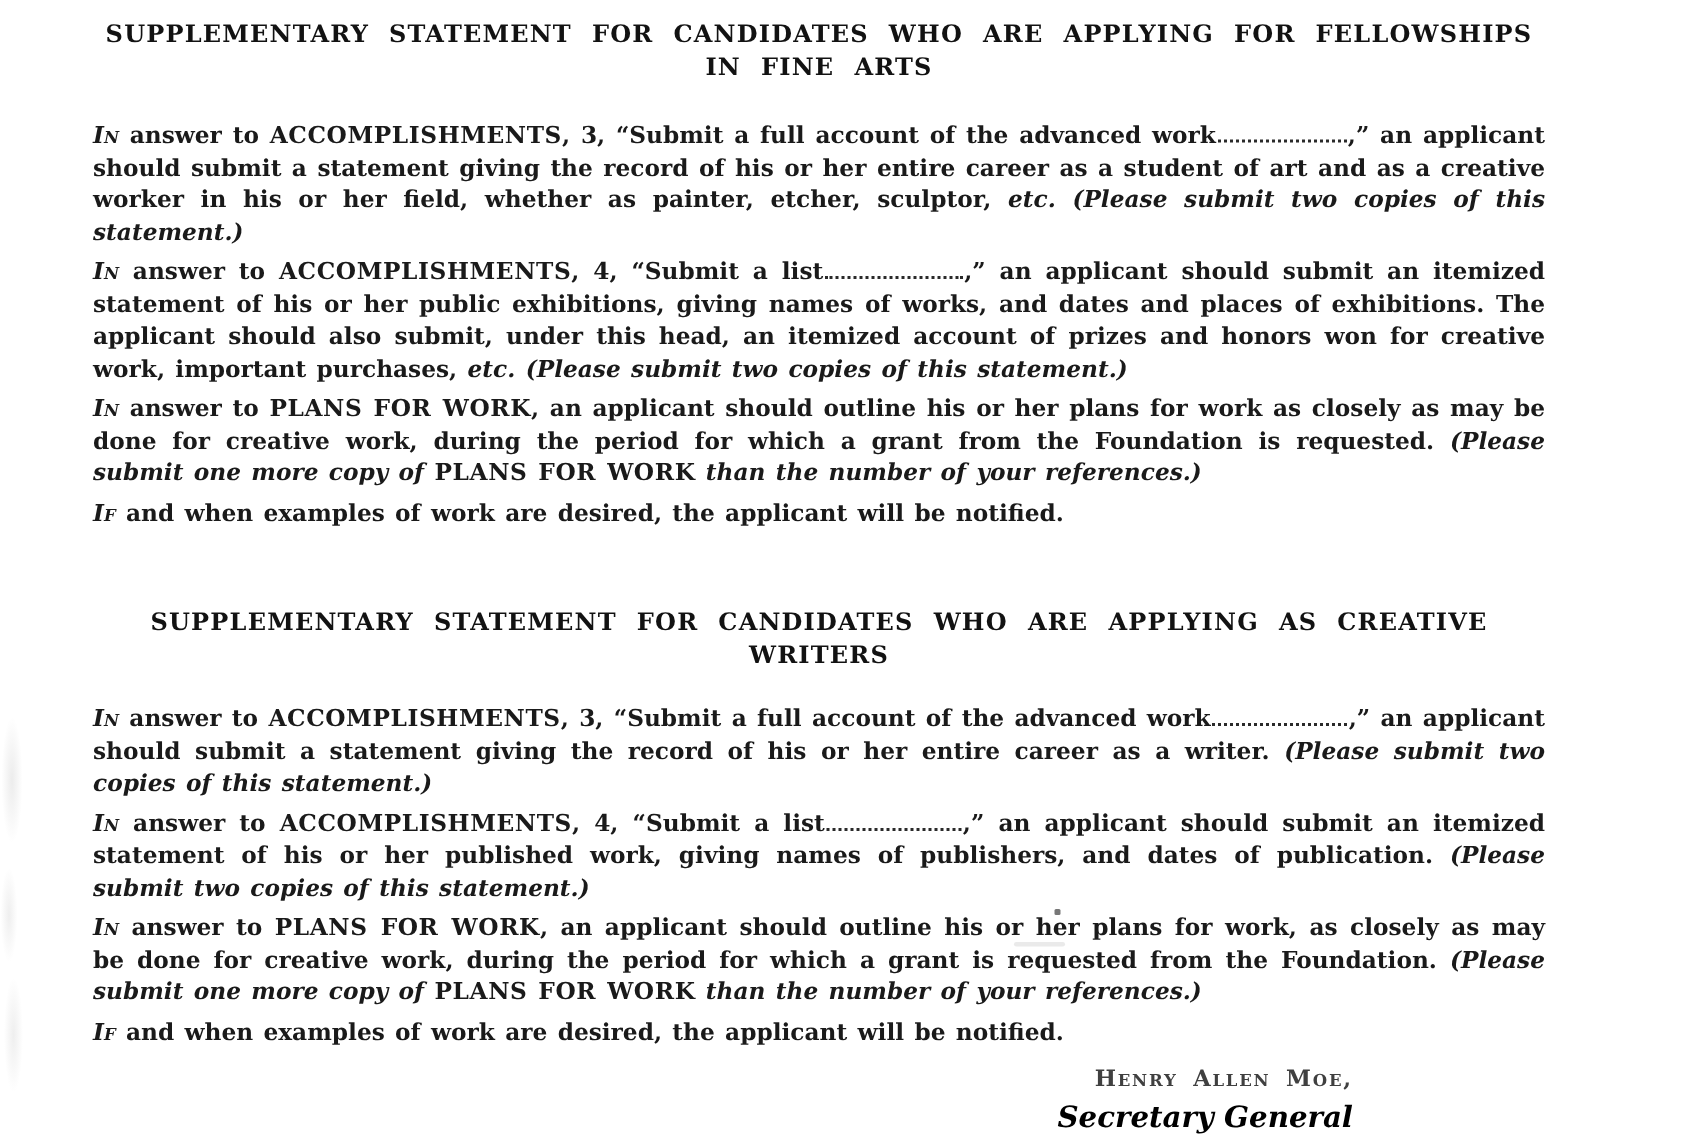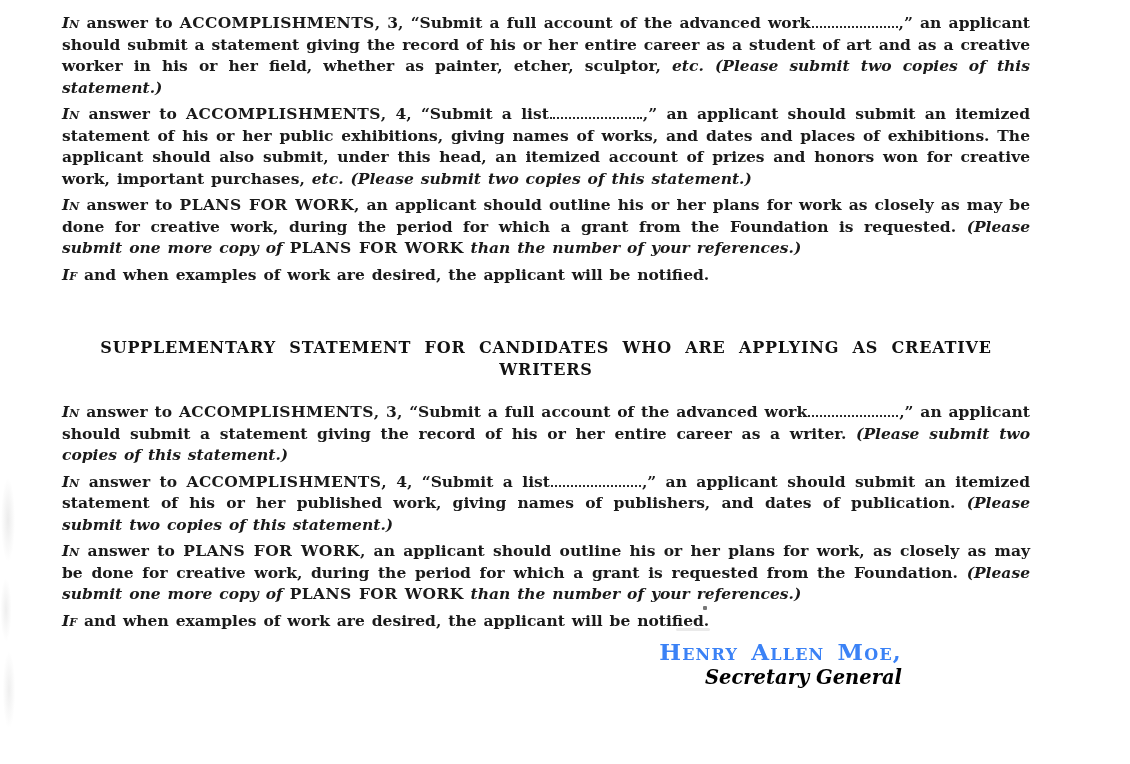--- a/index.html
+++ b/index.html
@@ -44,25 +44,25 @@
     margin: 0 1px;
   }
   .signature {
     margin-top: 8px;
     text-align: right;
     padding-right: 128px;
   }
   .sig-name {
     font-variant: small-caps;
     font-weight: bold;
-    font-size: 23px;
+    font-size: 15px;
     letter-spacing: 1.2px;
     word-spacing: 4px;
     line-height: 26px;
-    color: #3b82f6;
+    color: #404040;
   }
   .sig-title {
     font-style: italic;
     font-weight: bold;
     font-size: 19.5px;
     line-height: 25px;
     color: #000000;
   }
   
   .scan-noise-left {
@@ -89,20 +89,21 @@
     width: 34px; height: 3px;
     background: rgba(140,140,140,0.18);
     border-radius: 2px;
   }
 </style>
 </head>
 <body>
 
 <div class="page">
   <div>
+      <div class="section-heading heading-1">SUPPLEMENTARY STATEMENT FOR CANDIDATES WHO ARE APPLYING FOR FELLOWSHIPS IN FINE ARTS</div>
       <p class="para"><span class="seg-sc">In</span><span> answer to </span><span class="seg-bi">ACCOMPLISHMENTS</span><span>, 3, “Submit a full account of the advanced work</span><span class="seg-blank" style="width: 86px;"></span><span>,” an applicant should submit a statement giving the record of his or her entire career as a student of art and as a creative worker in his or her field, whether as painter, etcher, sculptor, </span><span class="seg-it">etc.</span><span> </span><span class="seg-it">(Please submit two copies of this statement.)</span></p>
       <p class="para"><span class="seg-sc">In</span><span> answer to </span><span class="seg-bi">ACCOMPLISHMENTS</span><span>, 4, “Submit a list</span><span class="seg-blank" style="width: 92px;"></span><span>,” an applicant should submit an itemized statement of his or her public exhibitions, giving names of works, and dates and places of exhibitions. The applicant should also submit, under this head, an itemized account of prizes and honors won for creative work, important purchases, </span><span class="seg-it">etc.</span><span> </span><span class="seg-it">(Please submit two copies of this statement.)</span></p>
       <p class="para"><span class="seg-sc">In</span><span> answer to </span><span class="seg-bi">PLANS FOR WORK</span><span>, an applicant should outline his or her plans for work as closely as may be done for creative work, during the period for which a grant from the Foundation is requested. </span><span class="seg-it">(Please submit one more copy of </span><span class="seg-bi">PLANS FOR WORK</span><span class="seg-it"> than the number of your references.)</span></p>
       <p class="para"><span class="seg-sc">If</span><span> and when examples of work are desired, the applicant will be notified.</span></p>
       <div class="section-heading heading-2">SUPPLEMENTARY STATEMENT FOR CANDIDATES WHO ARE APPLYING AS CREATIVE WRITERS</div>
       <p class="para"><span class="seg-sc">In</span><span> answer to </span><span class="seg-bi">ACCOMPLISHMENTS</span><span>, 3, “Submit a full account of the advanced work</span><span class="seg-blank" style="width: 90px;"></span><span>,” an applicant should submit a statement giving the record of his or her entire career as a writer. </span><span class="seg-it">(Please submit two copies of this statement.)</span></p>
       <p class="para"><span class="seg-sc">In</span><span> answer to </span><span class="seg-bi">ACCOMPLISHMENTS</span><span>, 4, “Submit a list</span><span class="seg-blank" style="width: 90px;"></span><span>,” an applicant should submit an itemized statement of his or her published work, giving names of publishers, and dates of publication. </span><span class="seg-it">(Please submit two copies of this statement.)</span></p>
       <p class="para"><span class="seg-sc">In</span><span> answer to </span><span class="seg-bi">PLANS FOR WORK</span><span>, an applicant should outline his or her plans for work, as closely as may be done for creative work, during the period for which a grant is requested from the Foundation. </span><span class="seg-it">(Please submit one more copy of </span><span class="seg-bi">PLANS FOR WORK</span><span class="seg-it"> than the number of your references.)</span></p>
       <p class="para"><span class="seg-sc">If</span><span> and when examples of work are desired, the applicant will be notified.</span></p>
     </div>

